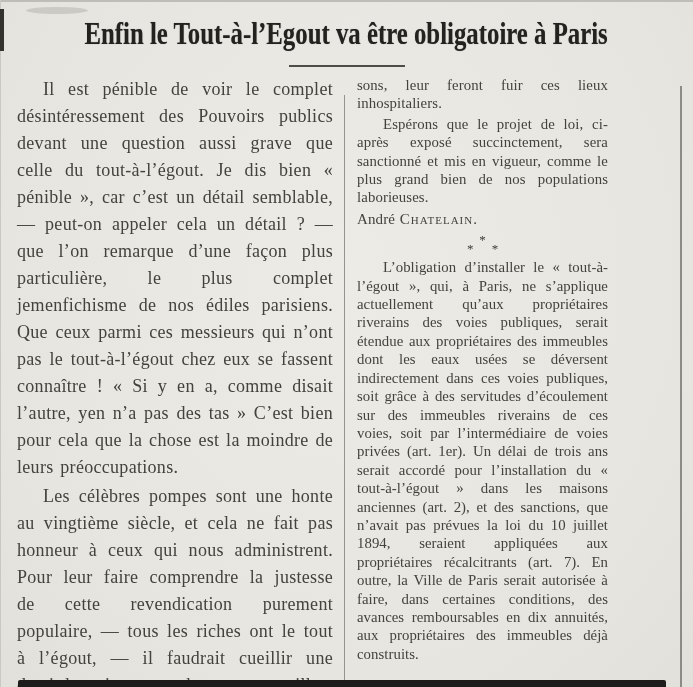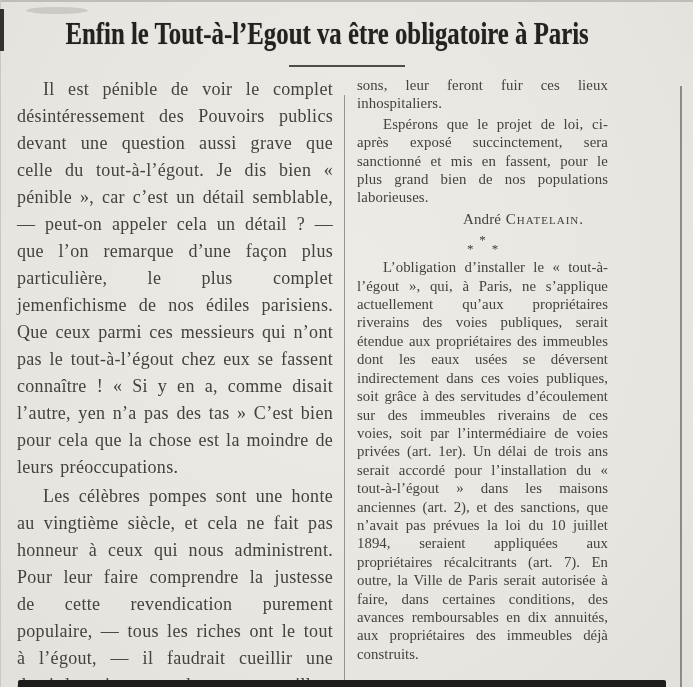--- a/index.html
+++ b/index.html
@@ -14,21 +14,21 @@
     color:#44423c;
   }
   
   .edge-top    { position:absolute; top:0; left:0; right:0; height:2px; background:#bfbdb8; }
   .edge-left   { position:absolute; top:0; left:0; bottom:0; width:1px; background:#cbc8c3; }
   .edge-right  { position:absolute; top:86px; right:11px; bottom:0; width:2px; background:#8d8b85; }
   .corner-mark { position:absolute; left:0; top:9px; width:4px; height:42px; background:#34322f; }
   .smudge      { position:absolute; left:26px; top:7px; width:62px; height:7px;
                  background:rgba(110,108,102,0.22); border-radius:50%; }
   
-  .masthead { padding-top:16px; }
+  .masthead { text-align:center; padding-top:16px; }
   .headline {
     display:inline-block;
     margin:0; font-size:31px; font-weight:bold; color:#23221f;
     white-space:nowrap; letter-spacing:0px;
     transform:scaleX(0.80); transform-origin:50% 50%;
     text-shadow:0 0 1px rgba(35,34,31,0.45);
   }
   .headline-rule {
     width:116px; border:none; border-top:2px solid #4f4d48;
     margin:13px auto 0 auto;
@@ -39,21 +39,21 @@
   .col-left  { width:344px; padding:0 11px 0 17px;
                font-size:18px; line-height:27px; word-spacing:2px; letter-spacing:0.3px; }
   .col-right { width:280px; padding:0 16px 0 13px;
                font-size:14.8px; line-height:18.4px; word-spacing:1px; letter-spacing:0.1px; }
   .divider { position:absolute; left:344px; top:95px; bottom:0; width:1px; background:#96938d; z-index:1; }
   p.body-par { margin:0; text-indent:26px; }
   p.no-indent { text-indent:0; }
   p.gap-top { margin-top:2px; }
   .paragraph-law { letter-spacing:0.05px; }
   
-  .signature { text-align:right; padding-right:24px; margin:3px 0 1px 0; font-size:15px; text-indent:0; }
+  .signature { padding-right:24px; margin:3px 0 1px 0; font-size:15px; text-indent:0; }
   .signature .lastname { font-variant:small-caps; letter-spacing:1px; }
   
   .asterism { text-align:center; margin:7px 0 5px 0; color:#3b3a35; font-size:13px; line-height:9px; }
   .asterism .row2 { letter-spacing:7px; padding-left:7px; }
   
   .bottom-bar { position:absolute; left:18px; right:27px; bottom:0; height:7px;
                 background:#1f1d1b; z-index:2; border-radius:2px 2px 0 0; }
 </style>
 </head>
 <body>
@@ -75,21 +75,21 @@
 
   <div class="columns">
 
     <div class="col col-left">
       <p class="body-par">Il est pénible de voir le complet désintéressement des Pouvoirs publics devant une question aussi grave que celle du tout-à-l’égout. Je dis bien « pénible », car c’est un détail semblable, — peut-on appeler cela un détail ? — que l’on remarque d’une façon plus particulière, le plus complet jemenfichisme de nos édiles parisiens. Que ceux parmi ces messieurs qui n’ont pas le tout-à-l’égout chez eux se fassent connaître ! « Si y en a, comme disait l’autre, yen n’a pas des tas » C’est bien pour cela que la chose est la moindre de leurs préoccupations.</p>
       <p class="body-par gap-top">Les célèbres pompes sont une honte au vingtième siècle, et cela ne fait pas honneur à ceux qui nous administrent. Pour leur faire comprendre la justesse de cette revendication purement populaire, — tous les riches ont le tout à l’égout, — il faudrait cueillir une demi-douzaine de conseillers municipaux et les mener par l’oreille, au mois d’août, dans les maisons encore dotées de la putride fosse. Même s’ils ne possèdent pas un appareil olfactif développé, les émanations pestilentielles, nauséabondes, malodorantes et méphytiques régnant en maîtresse dans lesdites mai-</p>
     </div>
 
     <div class="col col-right">
       <p class="body-par no-indent">sons, leur feront fuir ces lieux inhospitaliers.</p>
-      <p class="body-par gap-top">Espérons que le projet de loi, ci-après exposé succinctement, sera sanctionné et mis en fassent, pour le plus grand bien de nos populations laborieuses.</p>
+      <p class="body-par gap-top">Espérons que le projet de loi, ci-après exposé succinctement, sera sanctionné et mis en vigueur, comme le plus grand bien de nos populations laborieuses.</p>
       <p class="signature">
         <span>André </span><span class="lastname">Chatelain.</span>
       </p>
       <div class="asterism">
         <div class="row1">*</div>
         <div class="row2">* *</div>
       </div>
       <p class="body-par paragraph-law">L’obligation d’installer le « tout-à-l’égout », qui, à Paris, ne s’applique actuellement qu’aux propriétaires riverains des voies publiques, serait étendue aux propriétaires des immeubles dont les eaux usées se déversent indirectement dans ces voies publiques, soit grâce à des servitudes d’écoulement sur des immeubles riverains de ces voies, soit par l’intermédiaire de voies privées (art. 1er). Un délai de trois ans serait accordé pour l’installation du « tout-à-l’égout » dans les maisons anciennes (art. 2), et des sanctions, que n’avait pas prévues la loi du 10 juillet 1894, seraient appliquées aux propriétaires récalcitrants (art. 7). En outre, la Ville de Paris serait autorisée à faire, dans certaines conditions, des avances remboursables en dix annuités, aux propriétaires des immeubles déjà construits.</p>
     </div>
 

